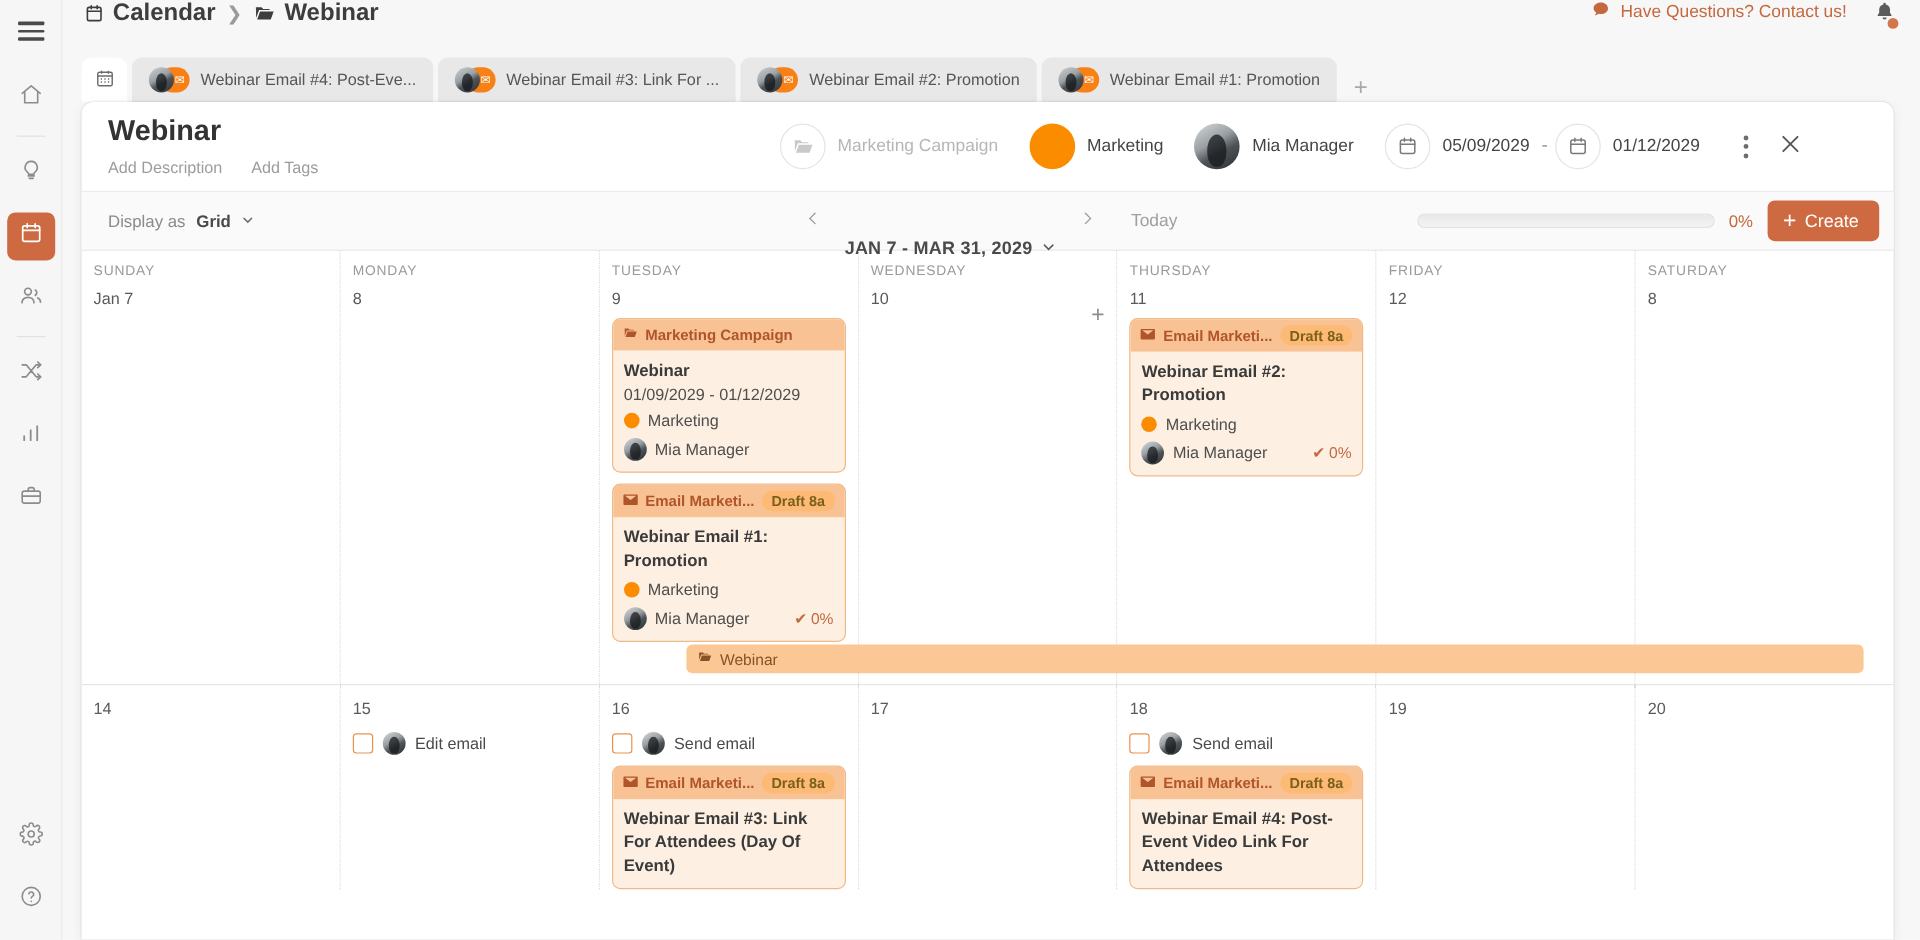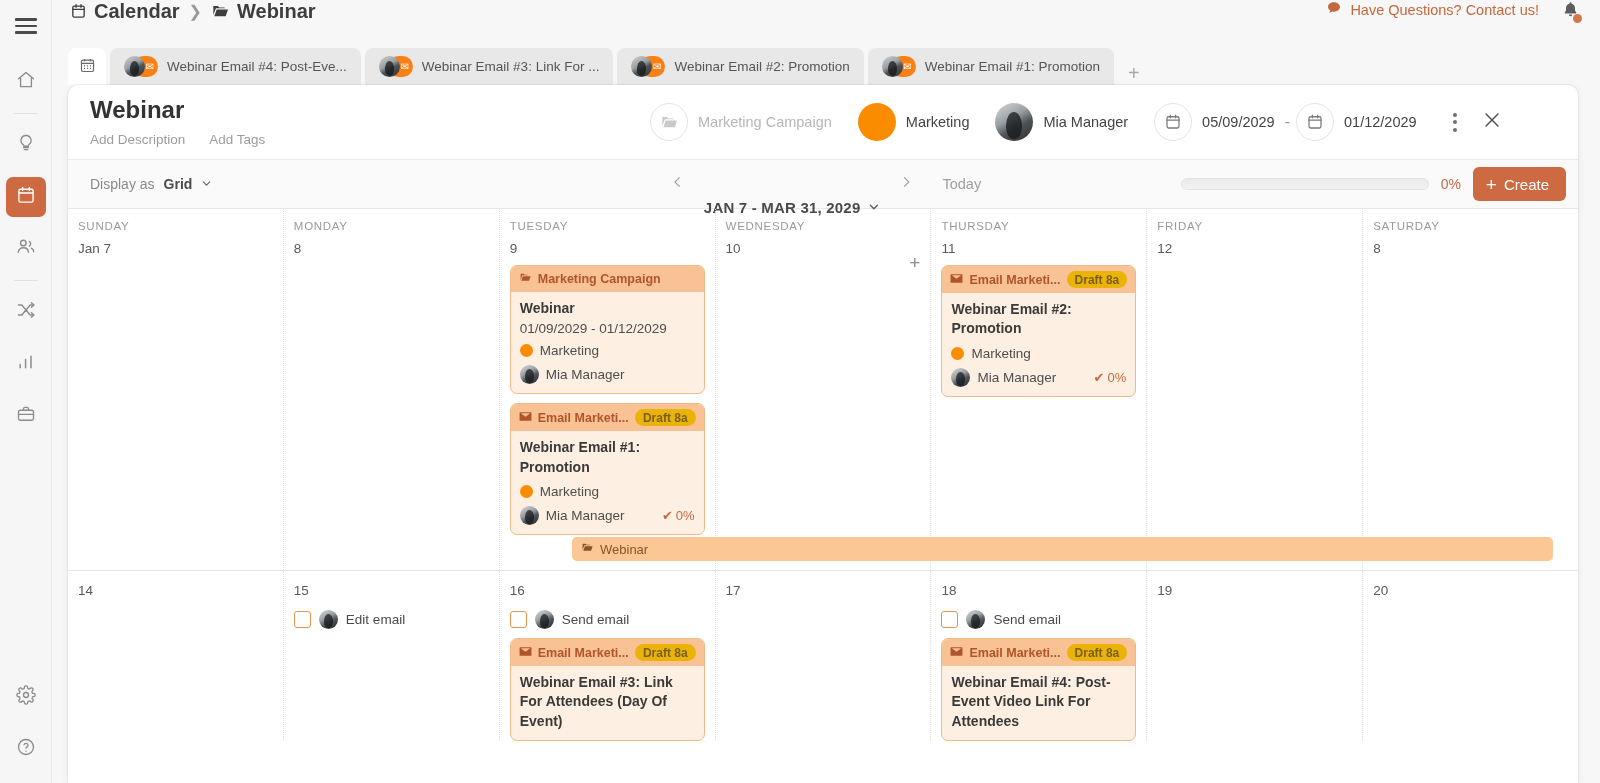--- a/index.html
+++ b/index.html
@@ -174,21 +174,21 @@
     margin-top:9px; border-radius:7px; overflow:hidden;
     border:1px solid #f0b987; background:#fdf0e2; cursor:pointer;
   }
   .card-head {
     background:#f9c294; display:flex; align-items:center; gap:6px;
     padding: 5px 8px; font-size:12.5px; color:#b0552a; font-weight:bold;
     white-space:nowrap; overflow:hidden;
   }
   .card-head .ttl { overflow:hidden; text-overflow:ellipsis; }
   .badge {
-    margin-left:auto; background:#eab308; color:#7b5f1c; border-radius:10px;
+    margin-left:auto; background:#fdba74; color:#7b5f1c; border-radius:10px;
     padding:1.5px 8px; font-size:12px; font-weight:bold; flex-shrink:0;
   }
   .card-body { padding: 7px 9px 9px 9px; }
   .card-name { font-size:14px; font-weight:bold; color:#3a3a3a; line-height:1.38; }
   .card-dates { font-size:13.5px; color:#4e4e4e; margin-top:3px; }
   .card-row { display:flex; align-items:center; gap:7px; margin-top:7px; font-size:13.5px; color:#4e4e4e;}
   .swatch { width:13px; height:13px; border-radius:50%; background:#fb8c00; }
   .mini-av {
     width:19px; height:19px; border-radius:50%; position:relative; overflow:hidden;
     background: linear-gradient(150deg,#d9dcde 0%,#9aa0a4 40%,#4e5357 62%,#2b2f32 100%);

